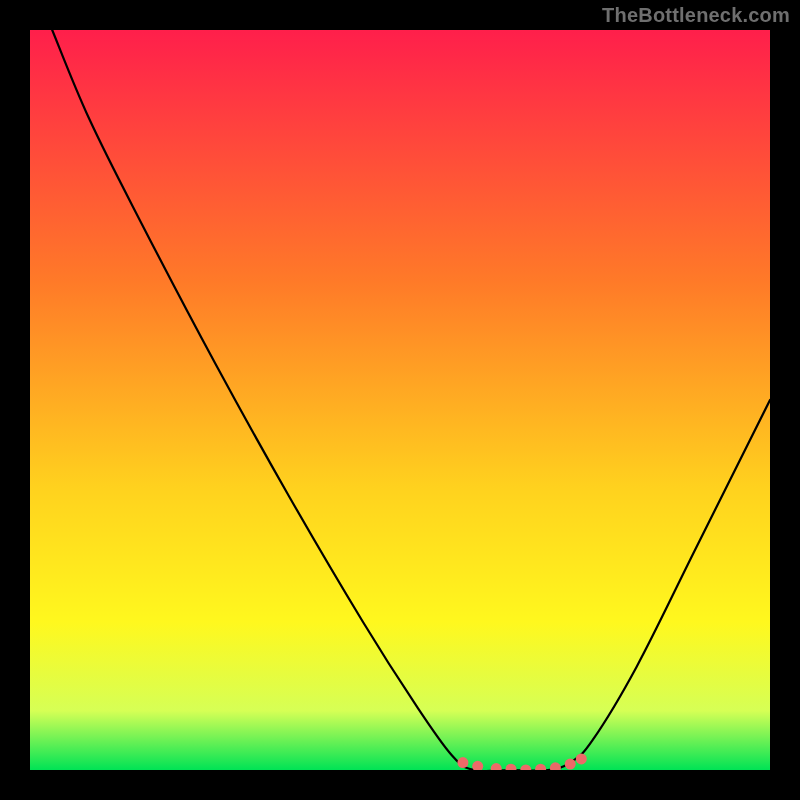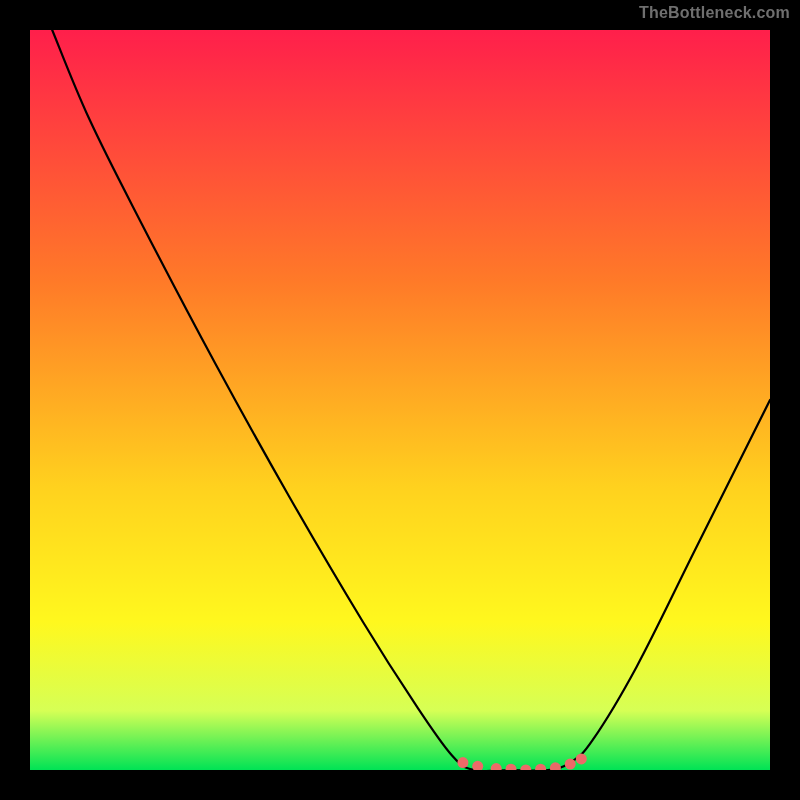--- a/index.html
+++ b/index.html
@@ -14,21 +14,21 @@
     position: relative;
     width: 800px;
     height: 800px;
     background: #000;
   }
   .watermark {
     position: absolute;
     top: 4px;
     right: 10px;
     font-family: Arial, Helvetica, sans-serif;
-    font-size: 16px;
+    font-size: 20px;
     font-weight: bold;
     color: #6f6f6f;
     letter-spacing: 0.2px;
     z-index: 3;
     user-select: none;
     margin-left: 36px;
   }
   svg.plot {
     position: absolute;
     top: 30px;

